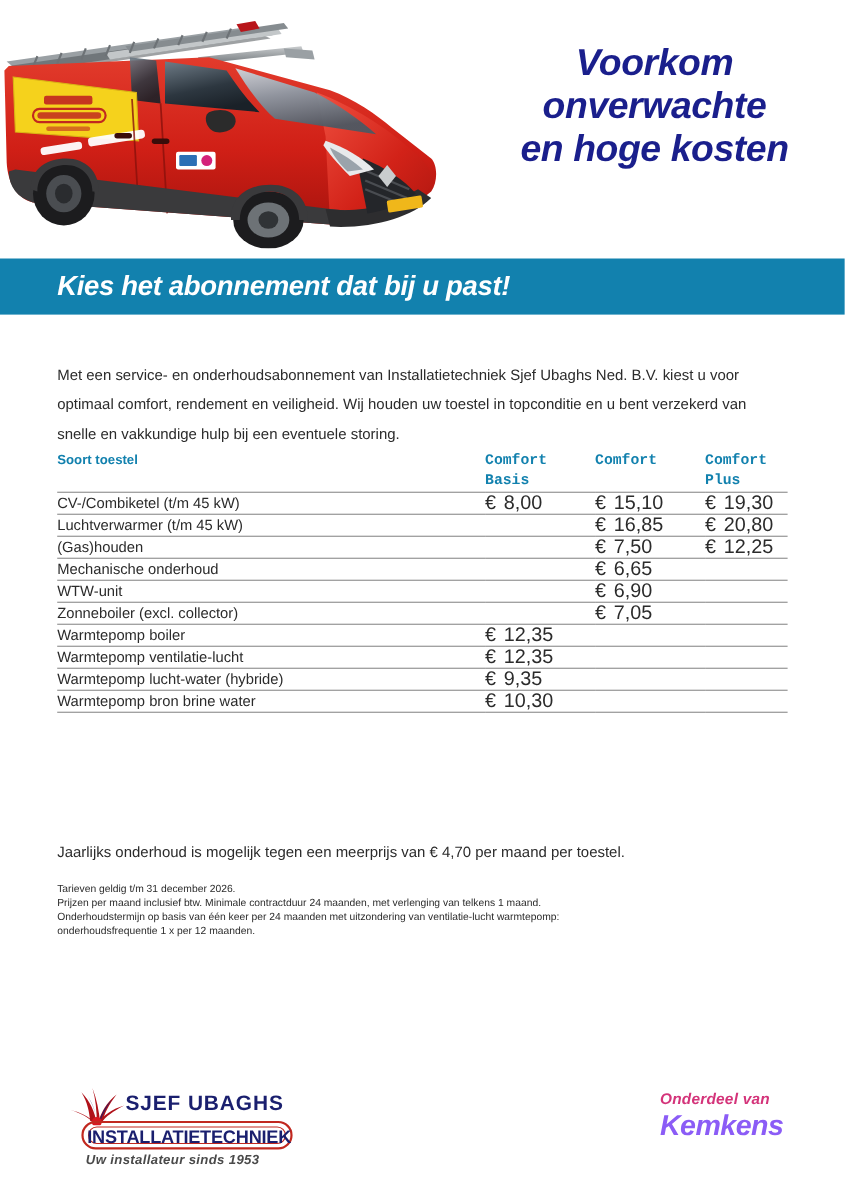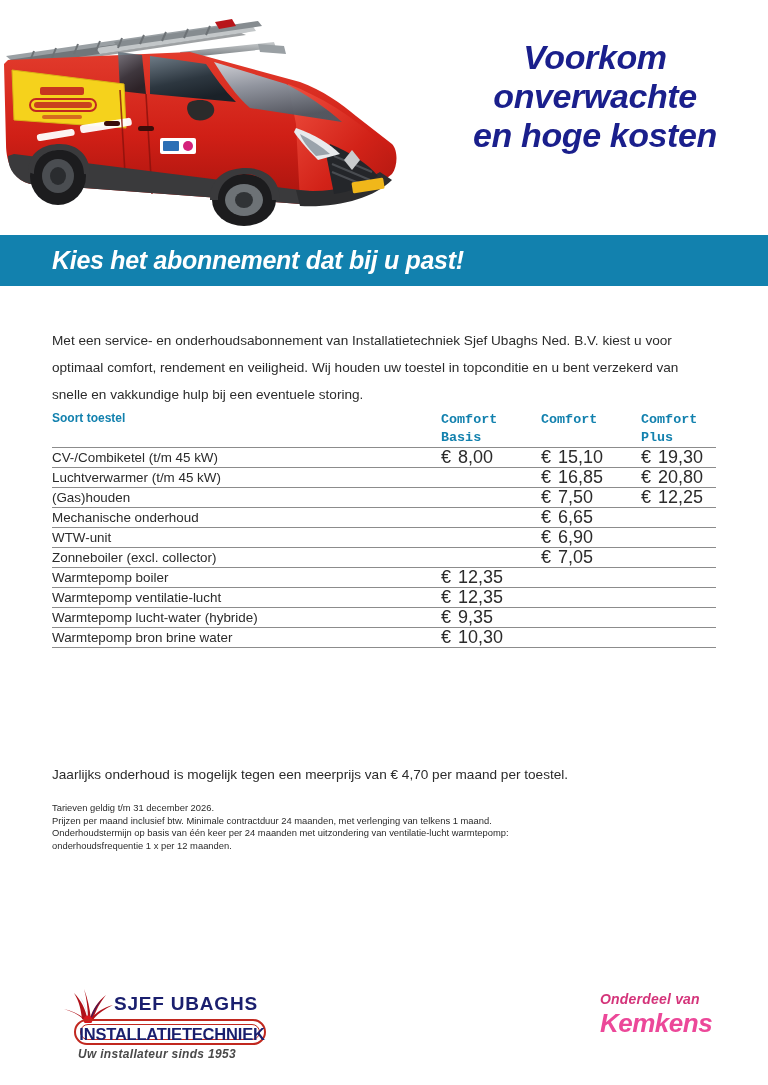--- a/index.html
+++ b/index.html
@@ -260,21 +260,21 @@
     font-style: italic;
     color: #d4347a;
     letter-spacing: 0.2px;
     display: block;
     white-space: nowrap;
   }
   .kemkens-name {
     font-size: 26px;
     font-weight: bold;
     font-style: italic;
-    color: #ec4899;
+    color: #8b5cf6;
     letter-spacing: -0.5px;
     display: block;
     margin-top: 1px;
     white-space: nowrap;
   }
 </style>
 </head>
 <body>
 
 <div class="hero">

